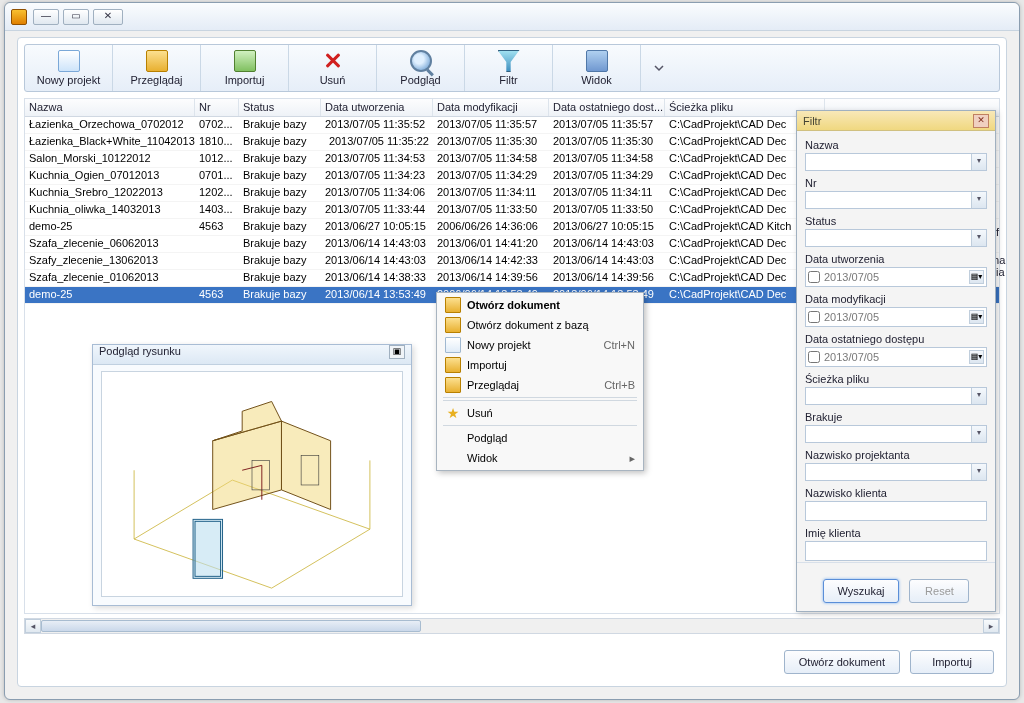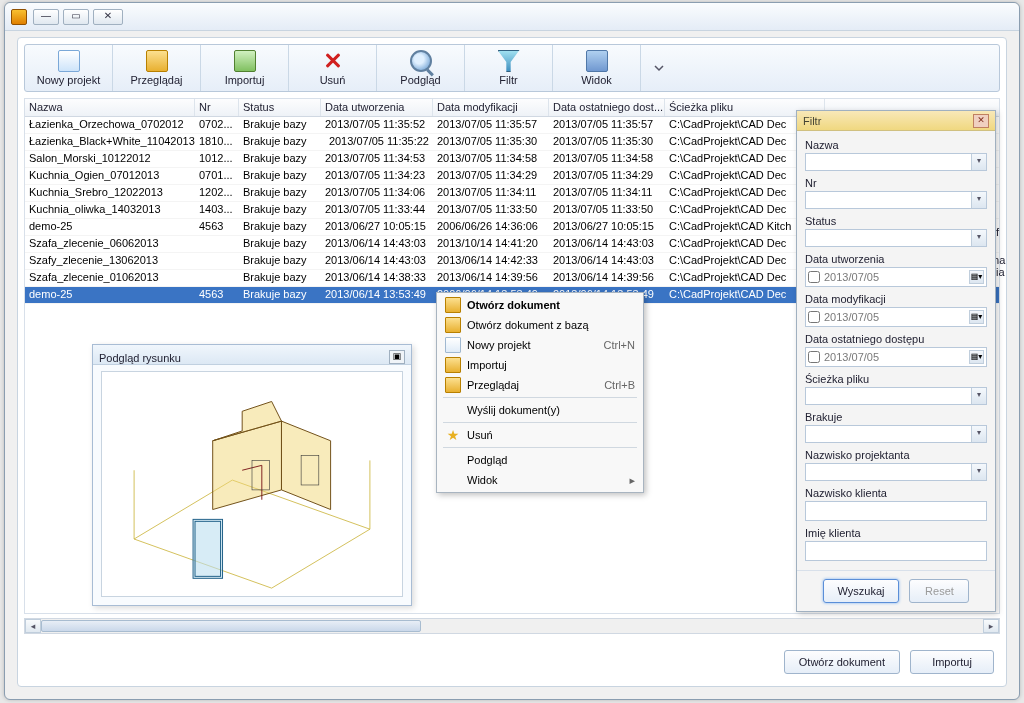--- a/index.html
+++ b/index.html
@@ -26,21 +26,21 @@
   .cell { padding: 1px 4px; overflow: hidden; white-space: nowrap; }
   .hscroll { position: absolute; left: 6px; right: 6px; bottom: 52px; height: 16px; background: #f0f0f0; border: 1px solid #d0d8e2; }
   .hscroll .thumb { position: absolute; left: 16px; top: 1px; width: 380px; height: 12px; background: linear-gradient(#e8eef6,#cad8ea); border: 1px solid #a8bcd0; border-radius: 2px; }
   .hscroll .sbtn { position: absolute; top: 0; width: 16px; height: 14px; background: linear-gradient(#f8fafc,#e0e8f0); border: 1px solid #c0cedc; text-align: center; line-height: 12px; font-size: 9px; color: #556; }
   .footer { position: absolute; right: 12px; bottom: 12px; display: flex; gap: 10px; }
   .btn { min-width: 84px; height: 24px; padding: 0 14px; background: linear-gradient(#fdfdfe,#e6eef8); border: 1px solid #9fb4cc; border-radius: 3px; color: #223; display: flex; align-items: center; justify-content: center; }
   .btn:active, .btn.primary { border-color: #5a8ed8; box-shadow: 0 0 3px #7ab0f0; }
 
   
   .preview { position: absolute; left: 92px; top: 344px; width: 320px; height: 262px; background: #f8fbfe; border: 1px solid #a8bcd4; box-shadow: 2px 2px 6px rgba(0,0,0,0.15); }
-  .preview .pbar { height: 20px; background: linear-gradient(#f0f6fc,#dce8f4); border-bottom: 1px solid #c0d0e0; display: flex; align-items: flex-end; padding: 0 6px; }
+  .preview .pbar { height: 20px; background: linear-gradient(#f0f6fc,#dce8f4); border-bottom: 1px solid #c0d0e0; display: flex; align-items: flex-start; padding: 0 6px; }
   .preview .pbar span { flex: 1; color: #223; }
   .preview .pbar .x { width: 16px; height: 14px; border: 1px solid #a0b0c0; background: #f0f4f8; text-align: center; line-height: 11px; font-size: 9px; }
   .preview .img { position: absolute; left: 8px; top: 26px; right: 8px; bottom: 8px; background: #fff; border: 1px solid #c8d4e0; overflow: hidden; }
 
   
   .ctxmenu { position: absolute; left: 436px; top: 292px; width: 208px; background: #f8f8f8; border: 1px solid #a8b4c0; box-shadow: 2px 2px 6px rgba(0,0,0,0.25); padding: 2px; }
   .ctxmenu .mi { height: 20px; display: flex; align-items: center; padding: 0 6px; gap: 6px; }
   .ctxmenu .mi.bold { font-weight: bold; }
   .ctxmenu .mi .mic { width: 16px; height: 16px; flex-shrink: 0; }
   .ctxmenu .mi .lbl { flex: 1; }
@@ -54,21 +54,21 @@
   .filter .fbar .x { width: 16px; height: 14px; border: 1px solid #c08060; background: #f0d0c0; text-align: center; line-height: 11px; font-size: 9px; color: #803020; }
   .filter .body { padding: 4px 8px; display: flex; flex-direction: column; gap: 2px; }
   .filter label { color: #223; margin-top: 4px; }
   .filter .fld { height: 18px; border: 1px solid #b8c8da; background: #fff; position: relative; }
   .filter .fld .dd { position: absolute; right: 0; top: 0; width: 15px; height: 16px; background: linear-gradient(#f4f8fc,#dce6f0); border-left: 1px solid #c0cedc; text-align: center; line-height: 14px; font-size: 8px; color: #556; }
   .filter .dfld { height: 20px; border: 1px solid #b8c8da; background: #fff; display: flex; align-items: center; padding: 0 2px; gap: 4px; }
   .filter .dfld input[type=checkbox] { width: 12px; height: 12px; }
   .filter .dfld .dv { flex: 1; color: #7a7a7a; }
   .filter .dfld .cal { width: 15px; height: 14px; background: linear-gradient(#f4f8fc,#dce6f0); border: 1px solid #c0cedc; font-size: 8px; text-align: center; line-height: 12px; }
   .filter .txt { height: 20px; border: 1px solid #b8c8da; background: #fff; }
-  .filter .fbtns { position: absolute; left: 0; right: 0; bottom: 8px; display: flex; justify-content: center; gap: 10px; padding-top: 8px; border-top: 1px solid #d8e0ea; }
+  .filter .fbtns { position: absolute; left: 0; right: 0; bottom: 8px; display: flex; justify-content: center; gap: 10px; padding-top: 16px; border-top: 1px solid #d8e0ea; }
 
   
   .ic-doc { background: linear-gradient(#fff,#cde4fa); border: 1px solid #7aa8d8; border-radius: 2px; }
   .ic-folder { background: linear-gradient(#fce090,#e8b030); border: 1px solid #b88000; border-radius: 2px; }
   .ic-import { background: linear-gradient(#d0f0c0,#80c060); border: 1px solid #508030; border-radius: 2px; }
   .ic-del { background: none; position: relative; }
   .ic-del::before, .ic-del::after { content: ""; position: absolute; left: 2px; top: 9px; width: 18px; height: 3px; background: #d02020; border-radius: 1px; }
   .ic-del::before { transform: rotate(45deg); }
   .ic-del::after { transform: rotate(-45deg); }
   .ic-mag { background: radial-gradient(circle at 40% 40%, #e0f0ff 30%, #90b8e0 70%); border: 2px solid #6080a0; border-radius: 50%; position: relative; }
@@ -204,21 +204,21 @@
             <div class="cell" style="width: 112px;">2013/06/27 10:05:15</div>
             <div class="cell" style="width: 116px;">2006/06/26 14:36:06</div>
             <div class="cell" style="width: 116px;">2013/06/27 10:05:15</div>
             <div class="cell" style="width: 160px;">C:\CadProjekt\CAD Kitch</div>
           </div>
           <div class="row">
             <div class="cell" style="width: 170px;">Szafa_zlecenie_06062013</div>
             <div class="cell" style="width: 44px;"></div>
             <div class="cell" style="width: 82px;">Brakuje bazy</div>
             <div class="cell" style="width: 112px;">2013/06/14 14:43:03</div>
-            <div class="cell" style="width: 116px;">2013/10/14 14:41:20</div>
+            <div class="cell" style="width: 116px;">2013/06/01 14:41:20</div>
             <div class="cell" style="width: 116px;">2013/06/14 14:43:03</div>
             <div class="cell" style="width: 160px;">C:\CadProjekt\CAD Dec</div>
           </div>
           <div class="row">
             <div class="cell" style="width: 170px;">Szafy_zlecenie_13062013</div>
             <div class="cell" style="width: 44px;"></div>
             <div class="cell" style="width: 82px;">Brakuje bazy</div>
             <div class="cell" style="width: 112px;">2013/06/14 14:43:03</div>
             <div class="cell" style="width: 116px;">2013/06/14 14:42:33</div>
             <div class="cell" style="width: 116px;">2013/06/14 14:43:03</div>
@@ -315,24 +315,20 @@
   <div class="mi">
       <div class="mic ic-folder-sm"></div>
       <span class="lbl">Importuj</span>
     </div>
   <div class="mi">
       <div class="mic ic-folder-sm"></div>
       <span class="lbl">Przeglądaj</span>
       <span class="sc">Ctrl+B</span>
     </div>
   <div class="sep"></div>
-  <div class="mi">
-      <div class="mic"></div>
-      <span class="lbl">Wyślij dokument(y)</span>
-    </div>
   <div class="sep"></div>
   <div class="mi">
       <div class="mic ic-star">★</div>
       <span class="lbl">Usuń</span>
     </div>
   <div class="sep"></div>
   <div class="mi">
       <div class="mic"></div>
       <span class="lbl">Podgląd</span>
     </div>

